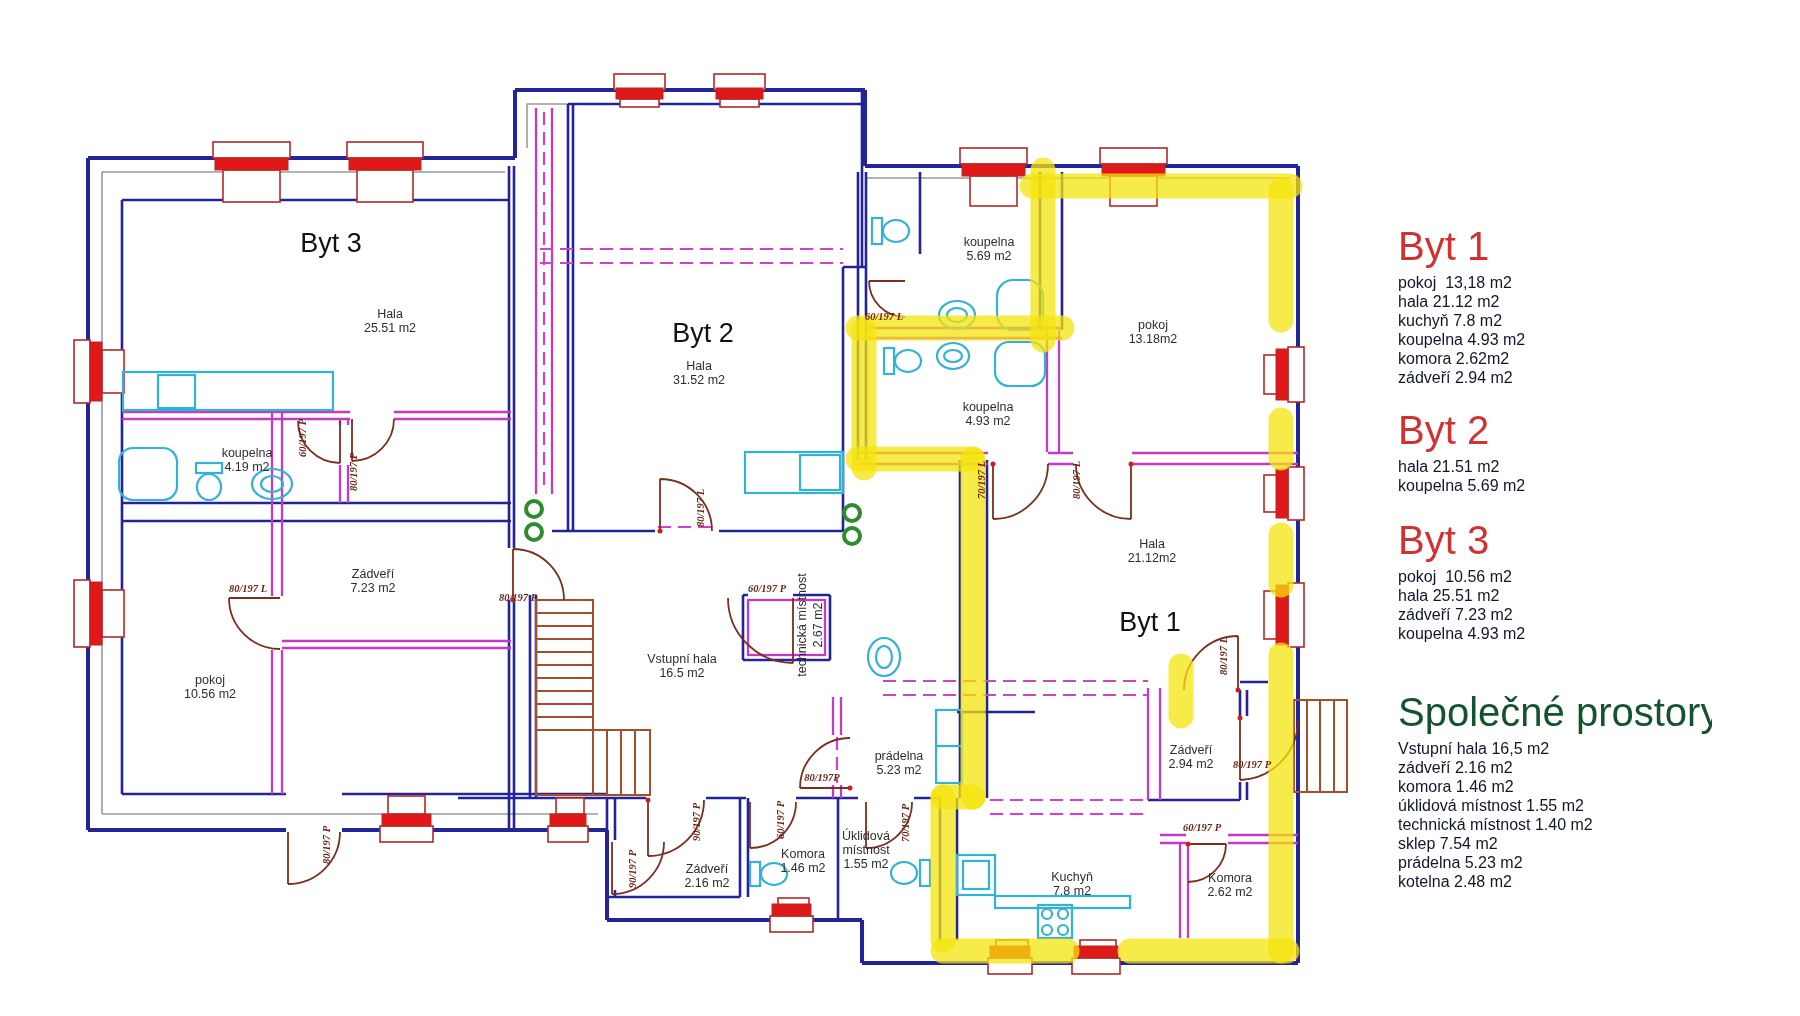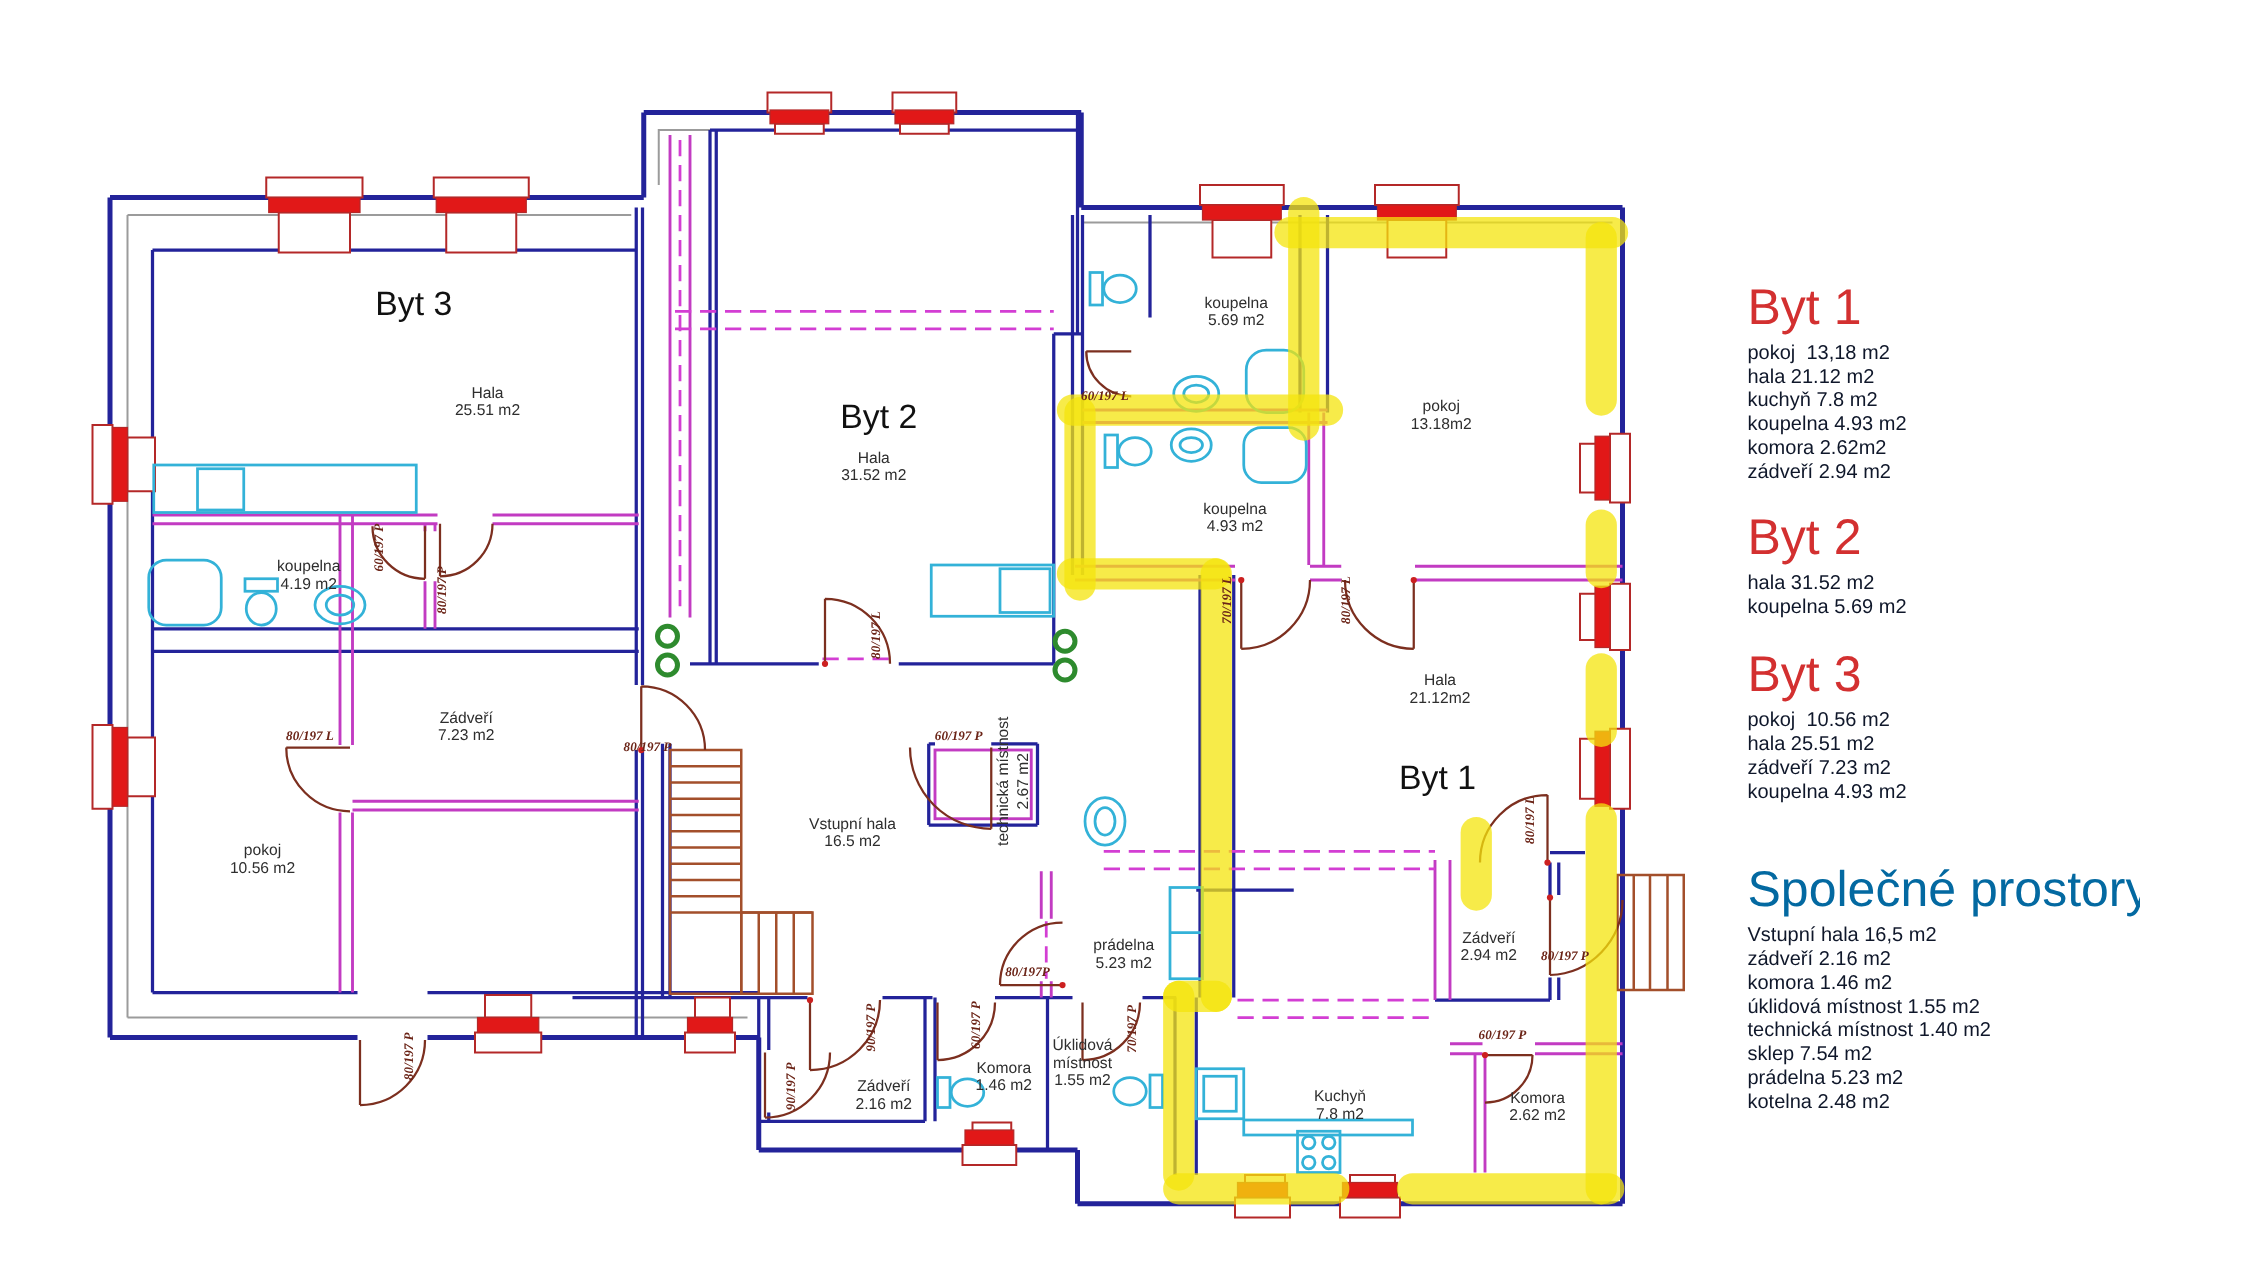--- a/index.html
+++ b/index.html
@@ -310,32 +310,32 @@
         <div class="sec-title" style="color: rgb(211, 48, 48);">Byt 1</div>
         <div class="sec-item">pokoj  13,18 m2</div>
         <div class="sec-item">hala 21.12 m2</div>
         <div class="sec-item">kuchyň 7.8 m2</div>
         <div class="sec-item">koupelna 4.93 m2</div>
         <div class="sec-item">komora 2.62m2</div>
         <div class="sec-item">zádveří 2.94 m2</div>
       </div>
       <div class="sec sec1">
         <div class="sec-title" style="color: rgb(211, 48, 48);">Byt 2</div>
-        <div class="sec-item">hala 31.52 m2</div>
+        <div class="sec-item">hala 21.51 m2</div>
         <div class="sec-item">koupelna 5.69 m2</div>
       </div>
       <div class="sec sec2">
         <div class="sec-title" style="color: rgb(211, 48, 48);">Byt 3</div>
         <div class="sec-item">pokoj  10.56 m2</div>
         <div class="sec-item">hala 25.51 m2</div>
         <div class="sec-item">zádveří 7.23 m2</div>
         <div class="sec-item">koupelna 4.93 m2</div>
       </div>
       <div class="sec sec3">
-        <div class="sec-title" style="color: #0369a1;">Společné prostory</div>
+        <div class="sec-title" style="color: #14532d;">Společné prostory</div>
         <div class="sec-item">Vstupní hala 16,5 m2</div>
         <div class="sec-item">zádveří 2.16 m2</div>
         <div class="sec-item">komora 1.46 m2</div>
         <div class="sec-item">úklidová místnost 1.55 m2</div>
         <div class="sec-item">technická místnost 1.40 m2</div>
         <div class="sec-item">sklep 7.54 m2</div>
         <div class="sec-item">prádelna 5.23 m2</div>
         <div class="sec-item">kotelna 2.48 m2</div>
       </div>
     </div>

